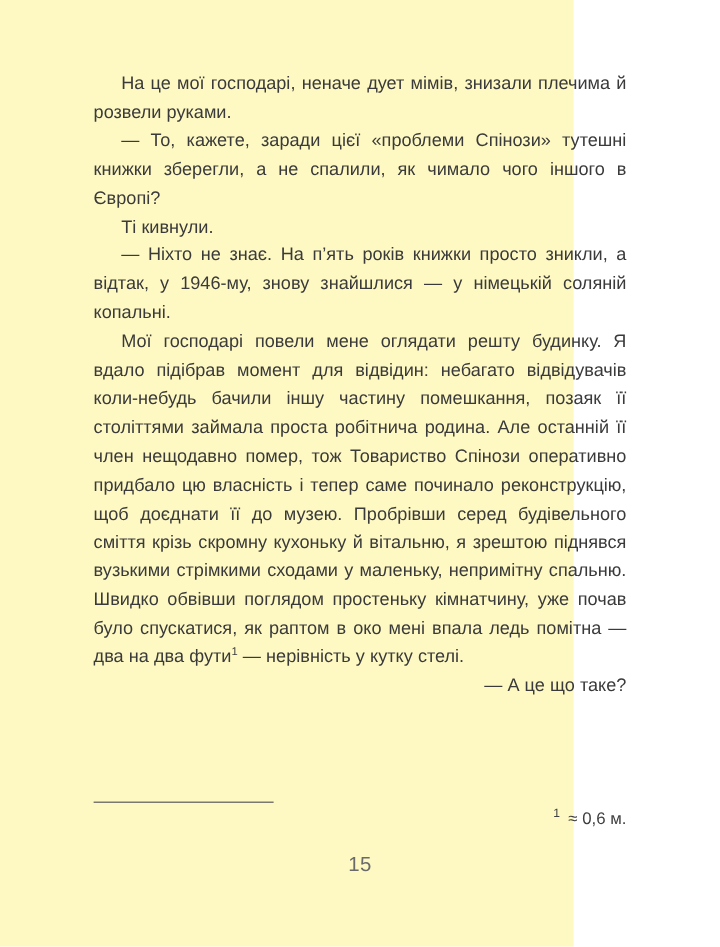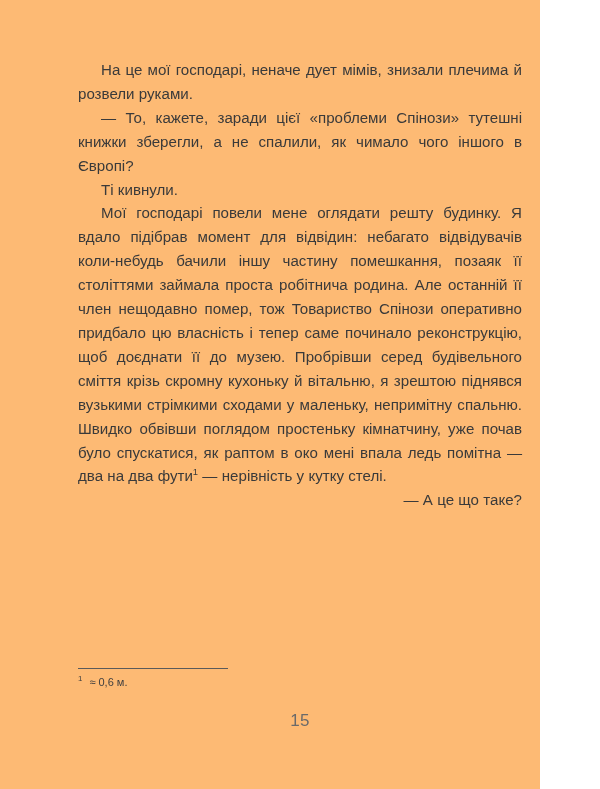--- a/index.html
+++ b/index.html
@@ -14,23 +14,23 @@
     position: relative;
     font-family: "Liberation Sans", "DejaVu Sans", sans-serif;
     color: #3a3a3a;
     -webkit-font-smoothing: antialiased;
   }
 
   .page {
     position: absolute;
     left: 0;
     top: 0;
-    width: 540px;
+    width: 478px;
     height: 789px;
-    background: #fdba74;
+    background: #fef9c3;
     box-sizing: border-box;
     text-decoration: underline;
   }
 
   .text-block {
     position: absolute;
     left: 78px;
     top: 58px;
     width: 444px;
   }
@@ -63,25 +63,26 @@
     top: 668px;
     width: 444px;
   }
   .footnote-rule {
     width: 150px;
     height: 1px;
     background: #5a5a5a;
     margin: 0 0 7px 0;
   }
   .footnote-text {
-    font-size: 11px;
+    font-size: 14px;
     line-height: 13px;
     color: #3f3f3f;
     margin: 0;
     white-space: nowrap;
+    text-align: right;
   }
   .footnote-text sup {
     font-size: 0.72em;
     vertical-align: super;
     line-height: 0;
     margin-right: 7px;
   }
 
   
   .page-number {
@@ -103,20 +104,21 @@
   <div class="text-block">
 
     <p class="para">На це мої господарі, неначе дует мімів, знизали плечима й розвели руками.</p>
 
 
     <p class="para">— То, кажете, заради цієї «проблеми Спінози» тутешні книжки зберегли, а не спалили, як чимало чого іншого в Європі?</p>
 
     <p class="para">Ті кивнули.</p>
 
 
+    <p class="para">— Ніхто не знає. На п’ять років книжки просто зникли, а відтак, у 1946-му, знову знайшлися — у німецькій соляній копальні.</p>
 
 
     <p class="para"><span>Мої господарі повели мене оглядати решту будинку. Я вдало підібрав момент для відвідин: небагато відвідувачів коли-небудь бачили іншу частину помешкання, позаяк її століттями займала проста робітнича родина. Але останній її член нещодавно помер, тож Товариство Спінози оперативно придбало цю власність і тепер саме починало реконструкцію, щоб доєднати її до музею. Пробрівши серед будівельного сміття крізь скромну кухоньку й вітальню, я зрештою піднявся вузькими стрімкими сходами у маленьку, непримітну спальню. Швидко обвівши поглядом простеньку кімнатчину, уже почав було спускатися, як раптом в око мені впала ледь помітна — два на два фути</span><sup class="fn-ref">1</sup><span> — нерівність у кутку стелі.</span></p>
 
     <p class="para last-left">— А це що таке?</p>
 
   </div>
 
   <div class="footnote">
     <div class="footnote-rule"></div>

